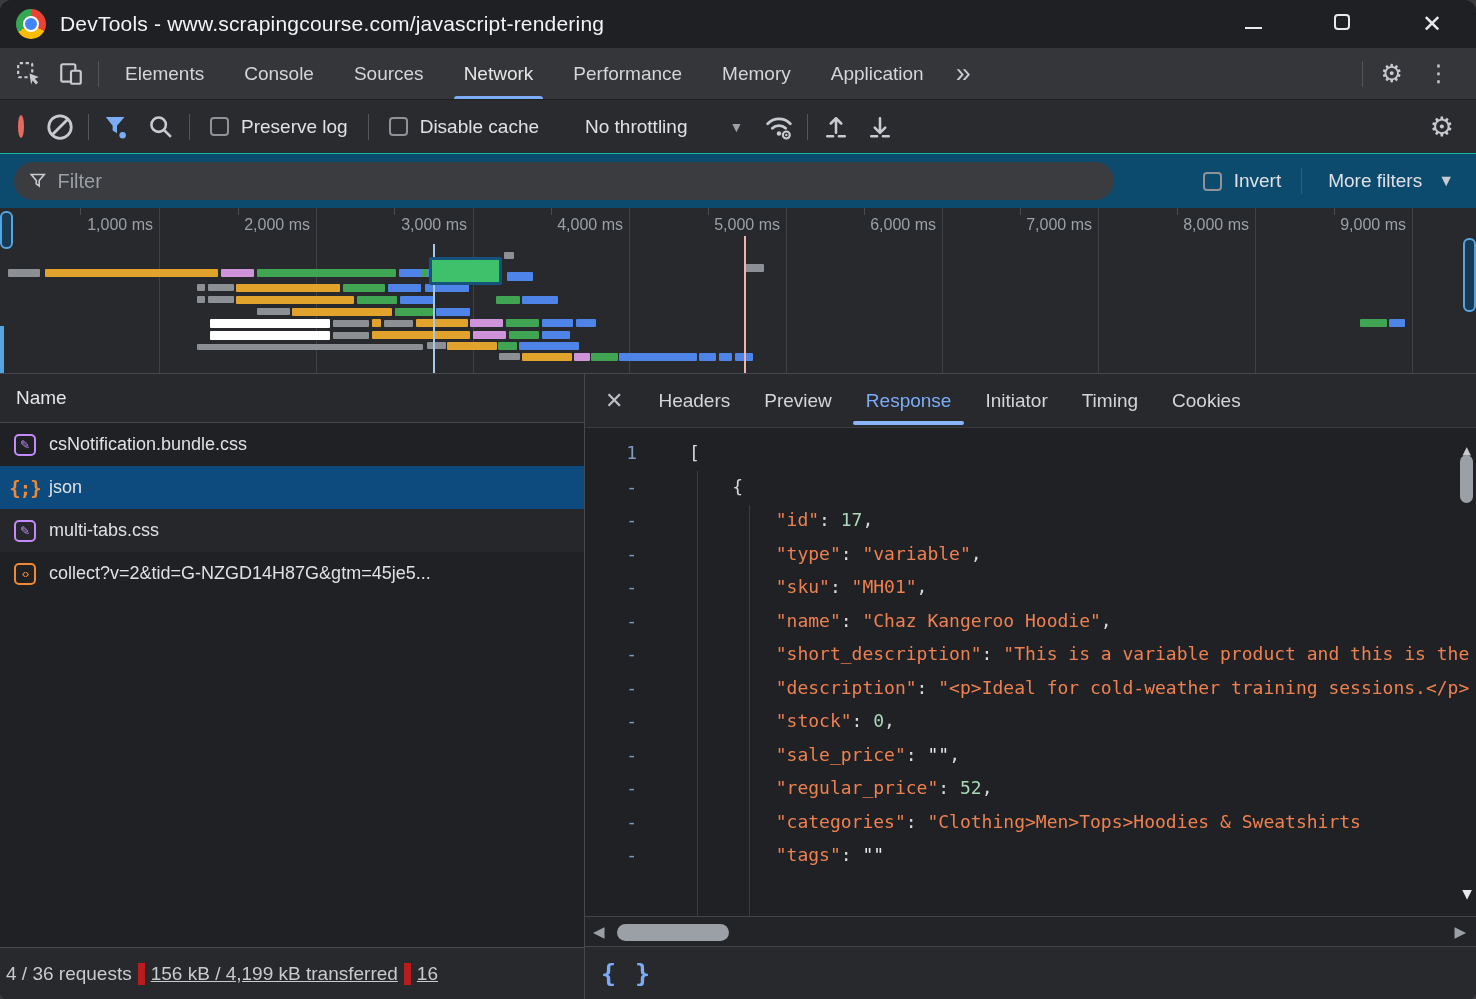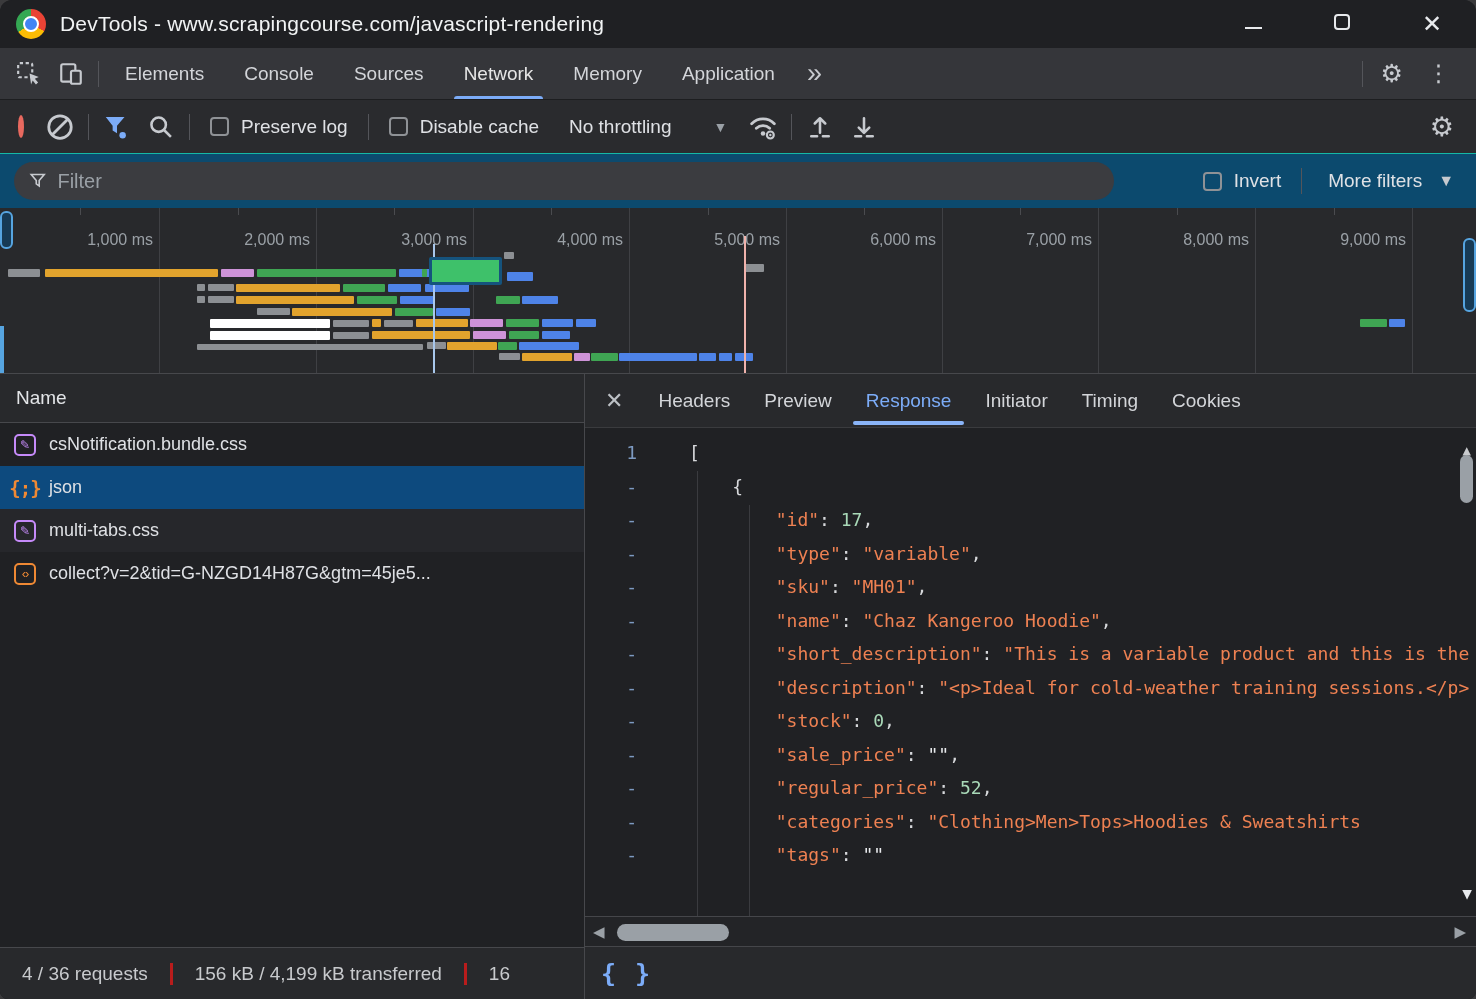--- a/index.html
+++ b/index.html
@@ -29,41 +29,41 @@
   .gear { color:#c7cacf; font-size:25px; padding:0 12px; }
   .kebab { color:#c7cacf; font-size:23px; padding:0 12px; letter-spacing:0; }
   
   .nettools { height:54px; background:#2a2b2e; display:flex; align-items:center; flex:0 0 auto; border-bottom:1px solid #14b8a6; }
   .record { width:30px; height:30px; border:3px solid #e8695f; border-radius:50%; margin-left:18px; position:relative; }
   .record::before { content:""; position:absolute; inset:6px; background:#e8695f; border-radius:3px; }
   .icon-btn { display:flex; align-items:center; justify-content:center; width:44px; height:40px; }
   .check { width:19px; height:19px; border:2px solid #8f9296; border-radius:4px; display:inline-block; flex:0 0 auto; }
   .cb-label { color:#dfe1e5; font-size:19px; margin-left:12px; }
   .cb-group { display:flex; align-items:center; margin:0 14px; }
-  .throttle { color:#dfe1e5; font-size:19px; margin-left:16px; display:flex; align-items:center; }
+  .throttle { color:#dfe1e5; font-size:19px; margin-left:32px; display:flex; align-items:center; }
   .caret { color:#9aa0a6; font-size:14px; margin-left:42px; }
   
   .filterrow { height:54px; background:#0c4a6e; display:flex; align-items:center; flex:0 0 auto; }
   .filter-input-wrap { width:1100px; height:38px; background:#3b3c40; border-radius:19px; margin-left:14px;
       display:flex; align-items:center; padding:0 14px; }
   .filter-input { background:transparent; border:none; outline:none; color:#dfe1e5; font-size:20px; width:100%;
       font-family:"Liberation Sans", sans-serif; margin-left:10px; }
   .filter-input::placeholder { color:#9aa0a6; }
   .filterrow-right { margin-left:auto; display:flex; align-items:center; padding-right:22px; }
   
   .chiprow { height:48px; background:#2a2b2e; display:flex; align-items:center; gap:13px; padding:0 10px; flex:0 0 auto; }
   .chip { height:38px; display:flex; align-items:center; padding:0 15px; border:1.5px solid #5b5d61; border-radius:11px;
       color:#e3e5e8; font-size:18px; background:transparent; cursor:default; }
   .chip.active { background:#1a62a8; border-color:#1a62a8; color:#eef4ff; }
   .chip-div { width:1px; height:24px; background:#54555a; }
   
   .overview { height:166px; background:#28292c; position:relative; overflow:hidden; flex:0 0 auto; border-bottom:1px solid #47484c; }
   .gridline { position:absolute; top:0; bottom:0; width:1px; background:#3f4044; }
   .minortick { position:absolute; top:0; width:1px; height:7px; background:#4a4b4f; }
-  .ticklabel { position:absolute; top:23px; width:148px; text-align:right; color:#9aa0a6; font-size:16px; }
+  .ticklabel { position:absolute; top:8px; width:148px; text-align:right; color:#9aa0a6; font-size:16px; }
   .wbar { position:absolute; border-radius:1px; }
   .event-line { position:absolute; width:2px; top:36px; bottom:0; }
   .sel-bar { position:absolute; border:3px solid #15537d; background:#3ec16a; border-radius:2px; }
   .grip { position:absolute; border:2.5px solid #56a4e0; background:#173a55; border-radius:6px; }
   .grip-sliver { position:absolute; background:#56a4e0; }
   
   .content { flex:1; display:flex; min-height:0; }
   .leftpane { width:585px; flex:0 0 auto; display:flex; flex-direction:column; background:#202124; border-right:1px solid #47484c; }
   .name-header { height:49px; background:#28292c; color:#e3e5e8; font-size:19px; display:flex; align-items:center;
       padding-left:16px; border-bottom:1px solid #47484c; flex:0 0 auto; }
@@ -72,22 +72,22 @@
   .req-row.alt { background:#26272b; }
   .req-row.selected { background:#0d4a7e; }
   .fico { width:22px; height:22px; flex:0 0 auto; display:flex; align-items:center; justify-content:center;
       border-radius:5px; font-size:12px; }
   .fico.css { border:2px solid #c58af9; color:#c58af9; }
   .fico.code { border:2px solid #ef8934; color:#ef8934; font-size:13px; letter-spacing:-1px; }
   .fico.json { color:#ef8934; font-family:"DejaVu Sans Mono", monospace; font-weight:bold; font-size:19px; letter-spacing:-1px; }
   .left-fill { flex:1; background:#202124; }
   .statusbar { height:52px; background:#28292c; border-top:1px solid #47484c; display:flex; align-items:center;
       color:#c8cacd; font-size:19px; overflow:hidden; flex:0 0 auto; white-space:nowrap; }
-  .status-item { padding:0 22px; }
-  .status-item + .status-item { border-left:3px solid #b91c1c; }
+  .status-item { padding:0 6px; }
+  .status-item + .status-item { border-left:7px solid #b91c1c;text-decoration:underline; }
   
   .rightpane { flex:1; display:flex; flex-direction:column; min-width:0; background:#202124; }
   .detail-tabs { height:54px; background:#28292c; display:flex; align-items:center; flex:0 0 auto; border-bottom:1px solid #3a3b3e; }
   .close-x { color:#bdc1c6; font-size:22px; padding:0 18px 0 20px; }
   .dtab { padding:0 17px; color:#d3d5d9; font-size:19px; position:relative; height:100%; display:flex; align-items:center; }
   .dtab.active { color:#7cacf8; }
   .dtab.active::after { content:""; position:absolute; left:4px; right:4px; bottom:2px; height:4px; background:#8ab4f8; border-radius:4px; }
   .code-area { flex:1; position:relative; overflow:hidden; background:#202124; padding-top:8px;
       font-family:"DejaVu Sans Mono", monospace; font-size:18px; line-height:33.5px; }
   .code-line { display:flex; }
@@ -133,20 +133,21 @@
         <rect x="3" y="3" width="13" height="16" rx="1.5" fill="none" stroke="#c7cacf" stroke-width="2"></rect>
         <rect x="12" y="9" width="9" height="12" rx="1.5" fill="#35363a" stroke="#c7cacf" stroke-width="2"></rect>
       </svg>
     </span>
     <span class="vdiv"></span>
     <div id="main-tabs" style="display:flex; align-items:stretch;">
         <div class="main-tab">Elements</div>
         <div class="main-tab">Console</div>
         <div class="main-tab">Sources</div>
         <div class="main-tab active">Network</div>
+        <div class="main-tab">Performance</div>
         <div class="main-tab">Memory</div>
         <div class="main-tab">Application</div>
       </div>
     <span class="more-tabs">»</span>
     <div class="tabrow-right">
       <span class="vdiv"></span>
       <span class="gear">⚙</span>
       <span class="kebab">⋮</span>
     </div>
   </div>

